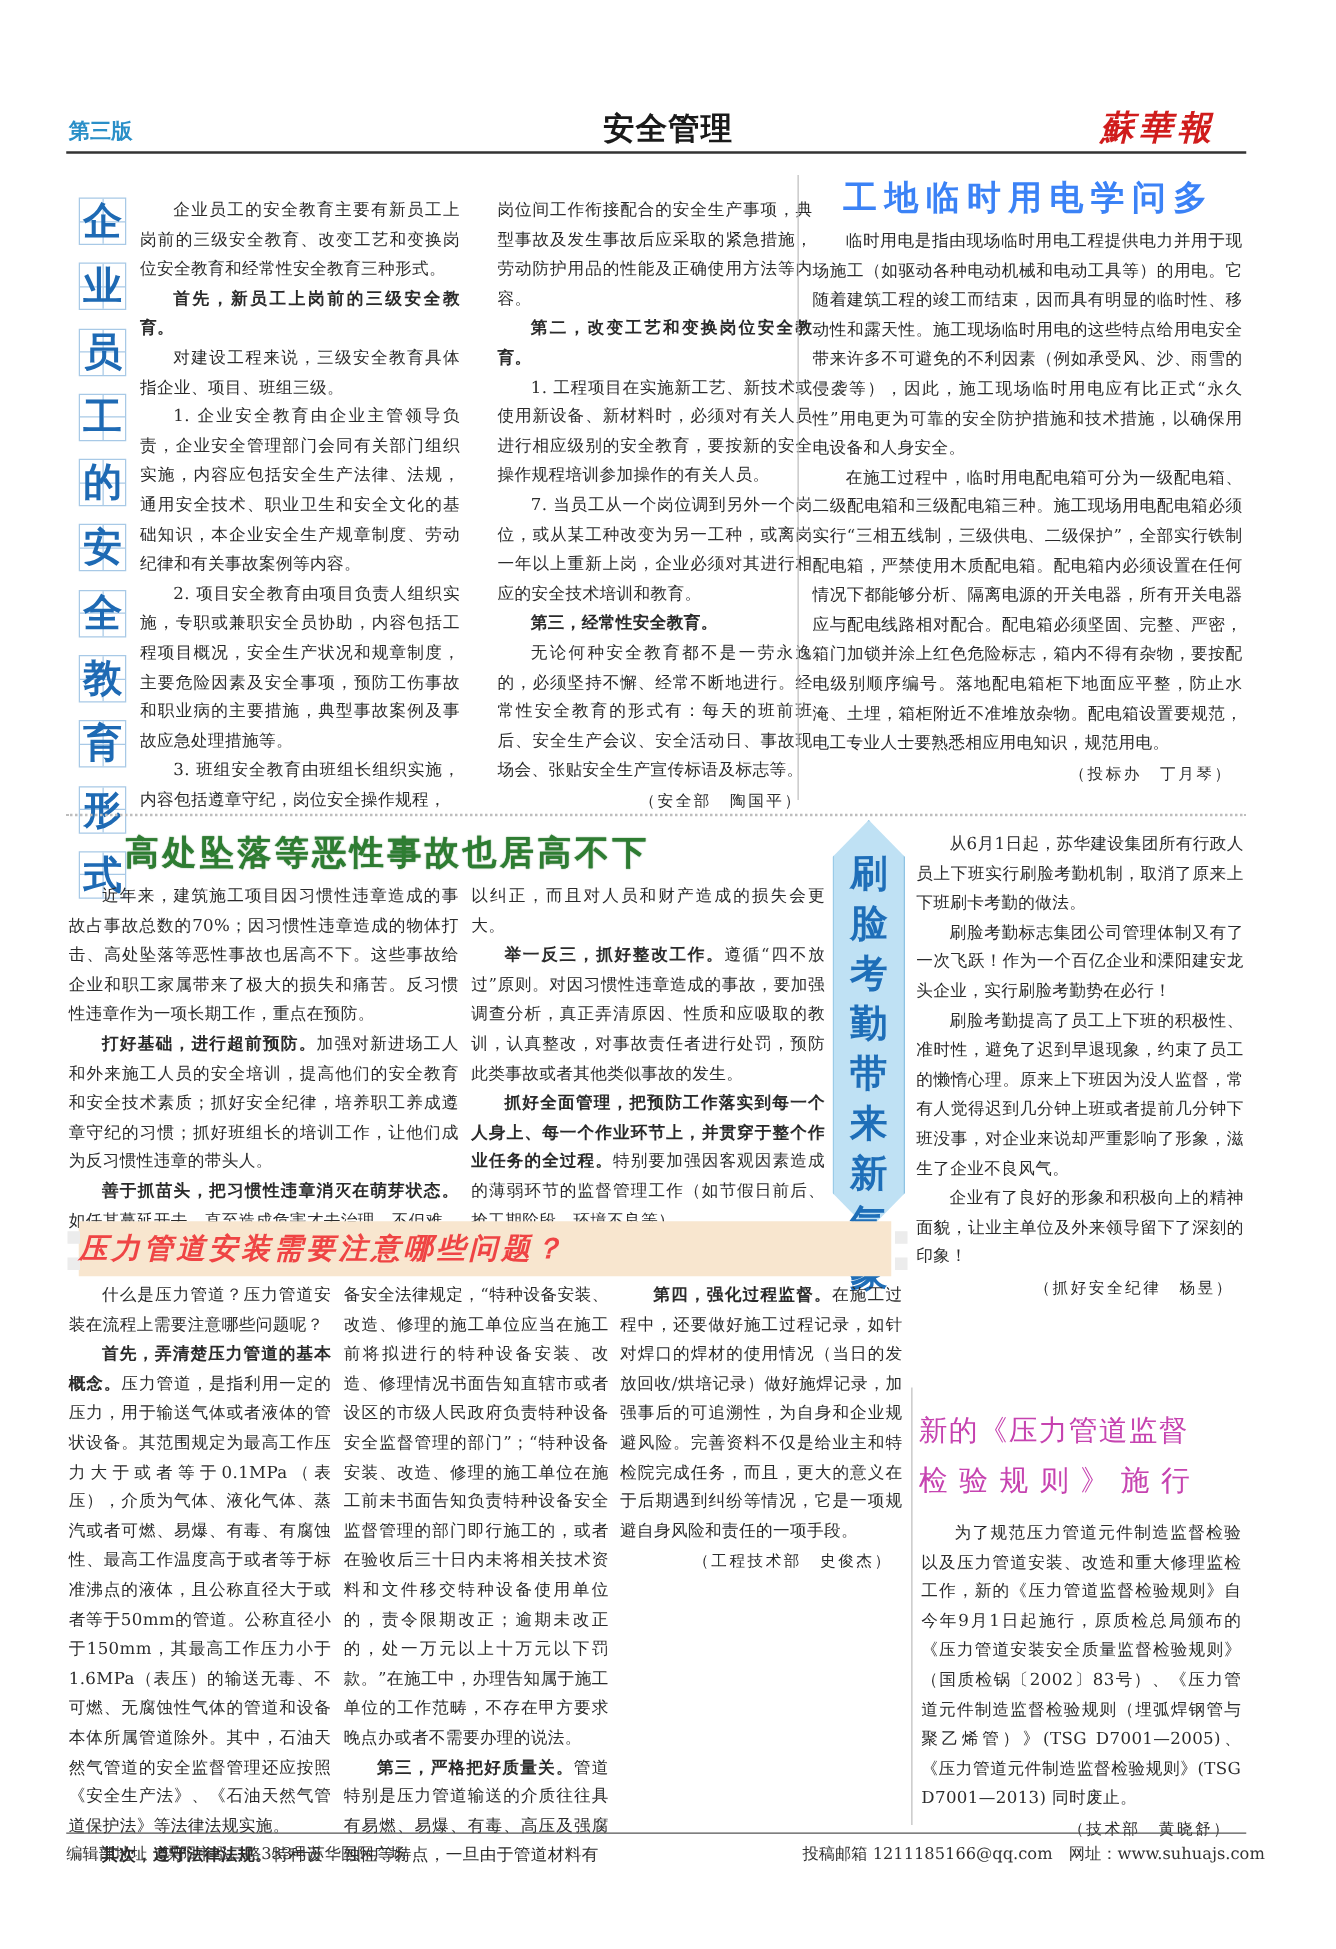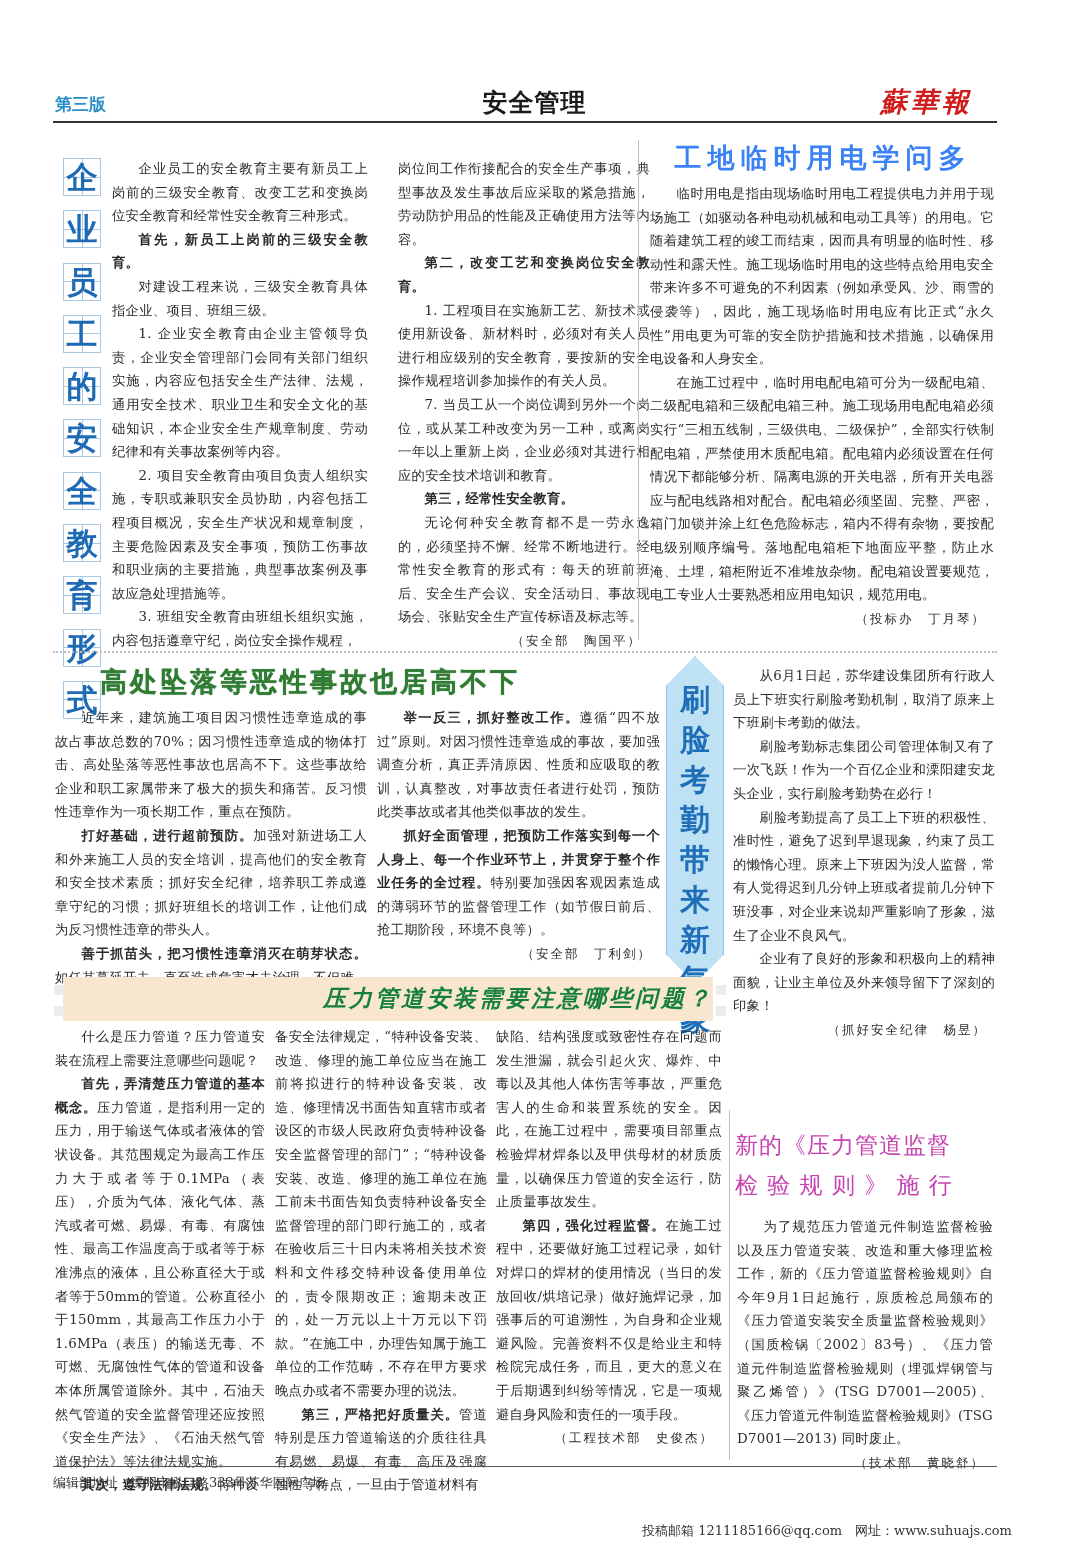--- a/index.html
+++ b/index.html
@@ -41,33 +41,33 @@
 
   
   .a4banner { left: 666px; top: 656px; width: 58px; height: 328px; background: #bfe1f4; border: 1px solid #8fc3e3;
       clip-path: polygon(0 9%, 50% 0, 100% 9%, 100% 91%, 50% 100%, 0 91%); }
   .a4banner-text { left: 666px; top: 680px; width: 58px; text-align: center; font-family: "DejaVu Sans", sans-serif; font-weight: bold; font-size: 30px; line-height: 40px; color: #1e6eb8; }
   .a4body { left: 733px; top: 664px; width: 262px; }
 
   
   .a5banner { left: 63px; top: 977px; width: 650px; height: 44px; background: #f8e6cf; }
   .a5banner-side { width: 10px; height: 10px; background: #ececec; }
-  .a5title { left: 63px; top: 983px; width: 650px; text-align: right; font-family: "DejaVu Serif", serif; font-weight: bold; font-style: italic; font-size: 23px; color: #15803d; letter-spacing: 3px; }
+  .a5title { left: 63px; top: 983px; width: 650px; text-align: left; font-family: "DejaVu Serif", serif; font-weight: bold; font-style: italic; font-size: 23px; color: #ef4444; letter-spacing: 3px; }
   .a5c1 { left: 55px; top: 1025px; width: 210px; }
   .a5c2 { left: 275px; top: 1025px; width: 212px; }
   .a5c3 { left: 496px; top: 1025px; width: 226px; }
 
   
   .a6title { left: 735px; top: 1125px; width: 260px; font-family: "DejaVu Sans", sans-serif; font-weight: normal; font-size: 23px; line-height: 40px; color: #c643b0; letter-spacing: 1px; }
   .a6body { left: 737px; top: 1215px; width: 256px; }
 
   
   .footer-rule { left: 53px; top: 1466px; width: 944px; height: 1px; background: #555; }
   .footer-left { left: 53px; top: 1474px; font-size: 13px; color: #333; }
-  .footer-right { left: 642px; top: 1474px; font-size: 13px; color: #333; margin-top: 48px; }
+  .footer-right { left: 642px; top: 1474px; font-size: 13px; color: #333; }
 </style>
 </head>
 <body>
 
 <div class="abs edition">第三版</div>
 <div class="abs section-title">安全管理</div>
 <div class="abs masthead">蘇華報</div>
 <div class="abs header-rule"></div>
 
 <div class="abs vtitle" id="vtitle">
@@ -112,20 +112,21 @@
 
 <div class="abs dotted-h" style="top:651px;"></div>
 
 <div class="abs a3title">高处坠落等恶性事故也居高不下</div>
 <div class="abs a3c1">
     <p class="para">近年来，建筑施工项目因习惯性违章造成的事故占事故总数的70%；因习惯性违章造成的物体打击、高处坠落等恶性事故也居高不下。这些事故给企业和职工家属带来了极大的损失和痛苦。反习惯性违章作为一项长期工作，重点在预防。</p>
     <p class="para"><b>打好基础，进行超前预防。</b>加强对新进场工人和外来施工人员的安全培训，提高他们的安全教育和安全技术素质；抓好安全纪律，培养职工养成遵章守纪的习惯；抓好班组长的培训工作，让他们成为反习惯性违章的带头人。</p>
     <p class="para"><b>善于抓苗头，把习惯性违章消灭在萌芽状态。</b>如任其蔓延开去，直至造成危害才去治理，不但难</p>
   </div>
 <div class="abs a3c2">
+    <p class="para" style="text-indent: 0px;">以纠正，而且对人员和财产造成的损失会更大。</p>
     <p class="para"><b>举一反三，抓好整改工作。</b>遵循“四不放过”原则。对因习惯性违章造成的事故，要加强调查分析，真正弄清原因、性质和应吸取的教训，认真整改，对事故责任者进行处罚，预防此类事故或者其他类似事故的发生。</p>
     <p class="para"><b>抓好全面管理，把预防工作落实到每一个人身上、每一个作业环节上，并贯穿于整个作业任务的全过程。</b>特别要加强因客观因素造成的薄弱环节的监督管理工作（如节假日前后、抢工期阶段，环境不良等）。</p>
     <p class="sign">（安全部　丁利剑）</p>
   </div>
 
 <div class="abs a4banner"></div>
 <div class="abs a4banner-text" id="a4title">
     <div>刷</div>
     <div>脸</div>
     <div>考</div>
@@ -153,21 +154,20 @@
 <div class="abs a5c1">
     <p class="para">什么是压力管道？压力管道安装在流程上需要注意哪些问题呢？</p>
     <p class="para"><b>首先，弄清楚压力管道的基本概念。</b>压力管道，是指利用一定的压力，用于输送气体或者液体的管状设备。其范围规定为最高工作压力大于或者等于0.1MPa（表压），介质为气体、液化气体、蒸汽或者可燃、易爆、有毒、有腐蚀性、最高工作温度高于或者等于标准沸点的液体，且公称直径大于或者等于50mm的管道。公称直径小于150mm，其最高工作压力小于1.6MPa（表压）的输送无毒、不可燃、无腐蚀性气体的管道和设备本体所属管道除外。其中，石油天然气管道的安全监督管理还应按照《安全生产法》、《石油天然气管道保护法》等法律法规实施。</p>
     <p class="para"><b>其次，遵守法律法规。</b>特种设</p>
   </div>
 <div class="abs a5c2">
     <p class="para" style="text-indent: 0px;">备安全法律规定，“特种设备安装、改造、修理的施工单位应当在施工前将拟进行的特种设备安装、改造、修理情况书面告知直辖市或者设区的市级人民政府负责特种设备安全监督管理的部门”；“特种设备安装、改造、修理的施工单位在施工前未书面告知负责特种设备安全监督管理的部门即行施工的，或者在验收后三十日内未将相关技术资料和文件移交特种设备使用单位的，责令限期改正；逾期未改正的，处一万元以上十万元以下罚款。”在施工中，办理告知属于施工单位的工作范畴，不存在甲方要求晚点办或者不需要办理的说法。</p>
     <p class="para"><b>第三，严格把好质量关。</b>管道特别是压力管道输送的介质往往具有易燃、易爆、有毒、高压及强腐蚀性等特点，一旦由于管道材料有</p>
   </div>
 <div class="abs a5c3">
-    <p class="para" style="text-indent: 0px;">缺陷、结构强度或致密性存在问题而发生泄漏，就会引起火灾、爆炸、中毒以及其他人体伤害等事故，严重危害人的生命和装置系统的安全。因此，在施工过程中，需要项目部重点检验焊材焊条以及甲供母材的材质质量，以确保压力管道的安全运行，防止质量事故发生。</p>
     <p class="para"><b>第四，强化过程监督。</b>在施工过程中，还要做好施工过程记录，如针对焊口的焊材的使用情况（当日的发放回收/烘培记录）做好施焊记录，加强事后的可追溯性，为自身和企业规避风险。完善资料不仅是给业主和特检院完成任务，而且，更大的意义在于后期遇到纠纷等情况，它是一项规避自身风险和责任的一项手段。</p>
     <p class="sign">（工程技术部　史俊杰）</p>
   </div>
 
 <div class="abs col-divider-v" style="left:729px; top:1110px; height:350px;"></div>
 
 <div class="abs a6title">
   <div>新的《压力管道监督</div>
   <div>检 验 规 则 》 施 行</div>
 </div>

